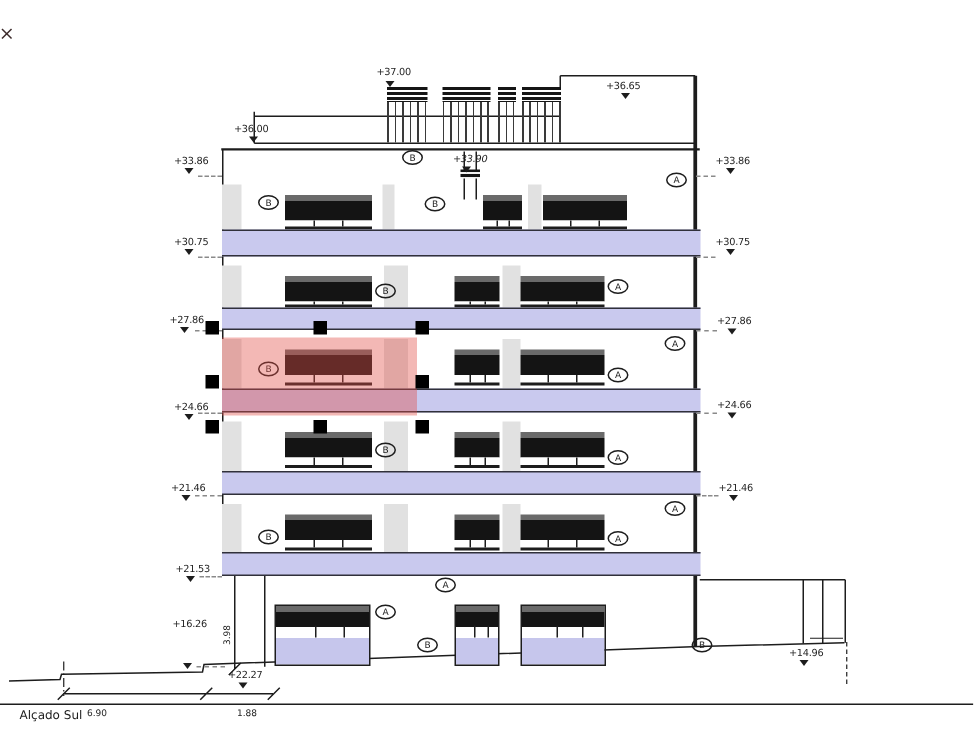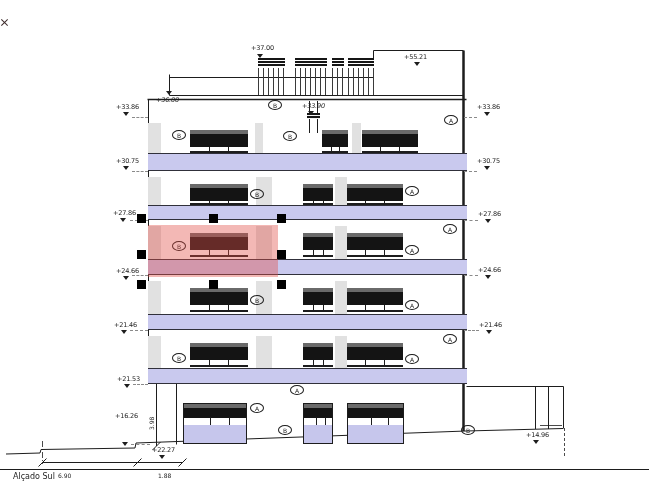--- a/index.html
+++ b/index.html
@@ -198,23 +198,23 @@
       <div class="circ" style="left: 172px; top: 335px;">B</div>
       <div class="circ" style="left: 405px; top: 336px;">A</div>
       <div class="circ" style="left: 290px; top: 367px;">A</div>
       <div class="circ" style="left: 250px; top: 385px;">A</div>
       <div class="circ" style="left: 278px; top: 407px;">B</div>
       <div class="circ" style="left: 461px; top: 407px;">B</div>
     </div>
   <div id="markers" class="layer abs">
       <div class="lvl" style="left: 251px; top: 27px;">+37.00</div>
       <div class="tri" style="left: 257px; top: 36px;"></div>
-      <div class="lvl" style="left: 404px; top: 36px;">+55.21</div>
+      <div class="lvl" style="left: 404px; top: 36px;">+36.65</div>
       <div class="tri" style="left: 414px; top: 44px;"></div>
-      <div class="lvl" style="left: 156px; top: 79px; font-style: italic;">+36.00</div>
+      <div class="lvl" style="left: 156px; top: 65px;">+36.00</div>
       <div class="tri" style="left: 166px; top: 73px;"></div>
       <div class="lvl" style="left: 302px; top: 85px; font-style: italic;">+33.90</div>
       <div class="tri" style="left: 308px; top: 93px;"></div>
       <div class="lvl" style="left: 116px; top: 86px;">+33.86</div>
       <div class="tri" style="left: 123px; top: 94px;"></div>
       <div class="ldash" style="left: 132px; width: 16px; top: 99px;"></div>
       <div class="lvl" style="left: 116px; top: 140px;">+30.75</div>
       <div class="tri" style="left: 123px; top: 148px;"></div>
       <div class="ldash" style="left: 132px; width: 16px; top: 153px;"></div>
       <div class="lvl" style="left: 113px; top: 192px;">+27.86</div>

